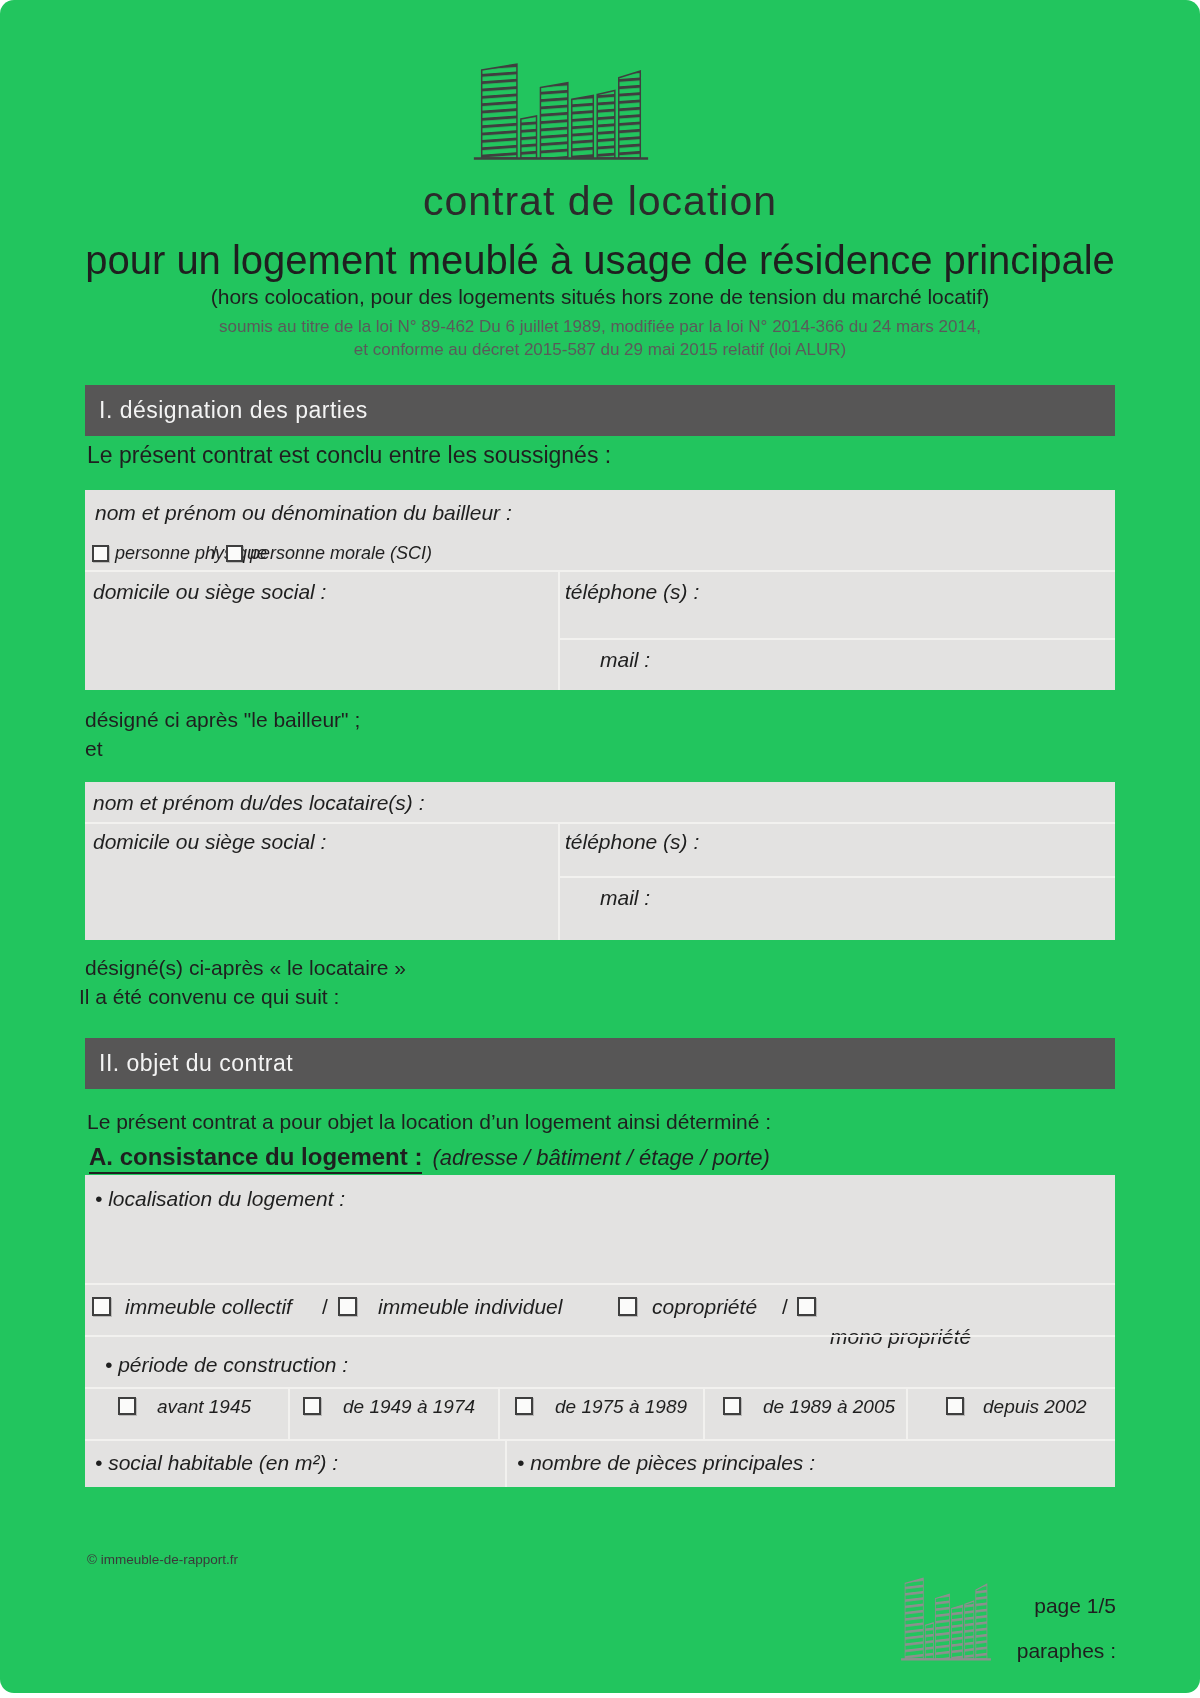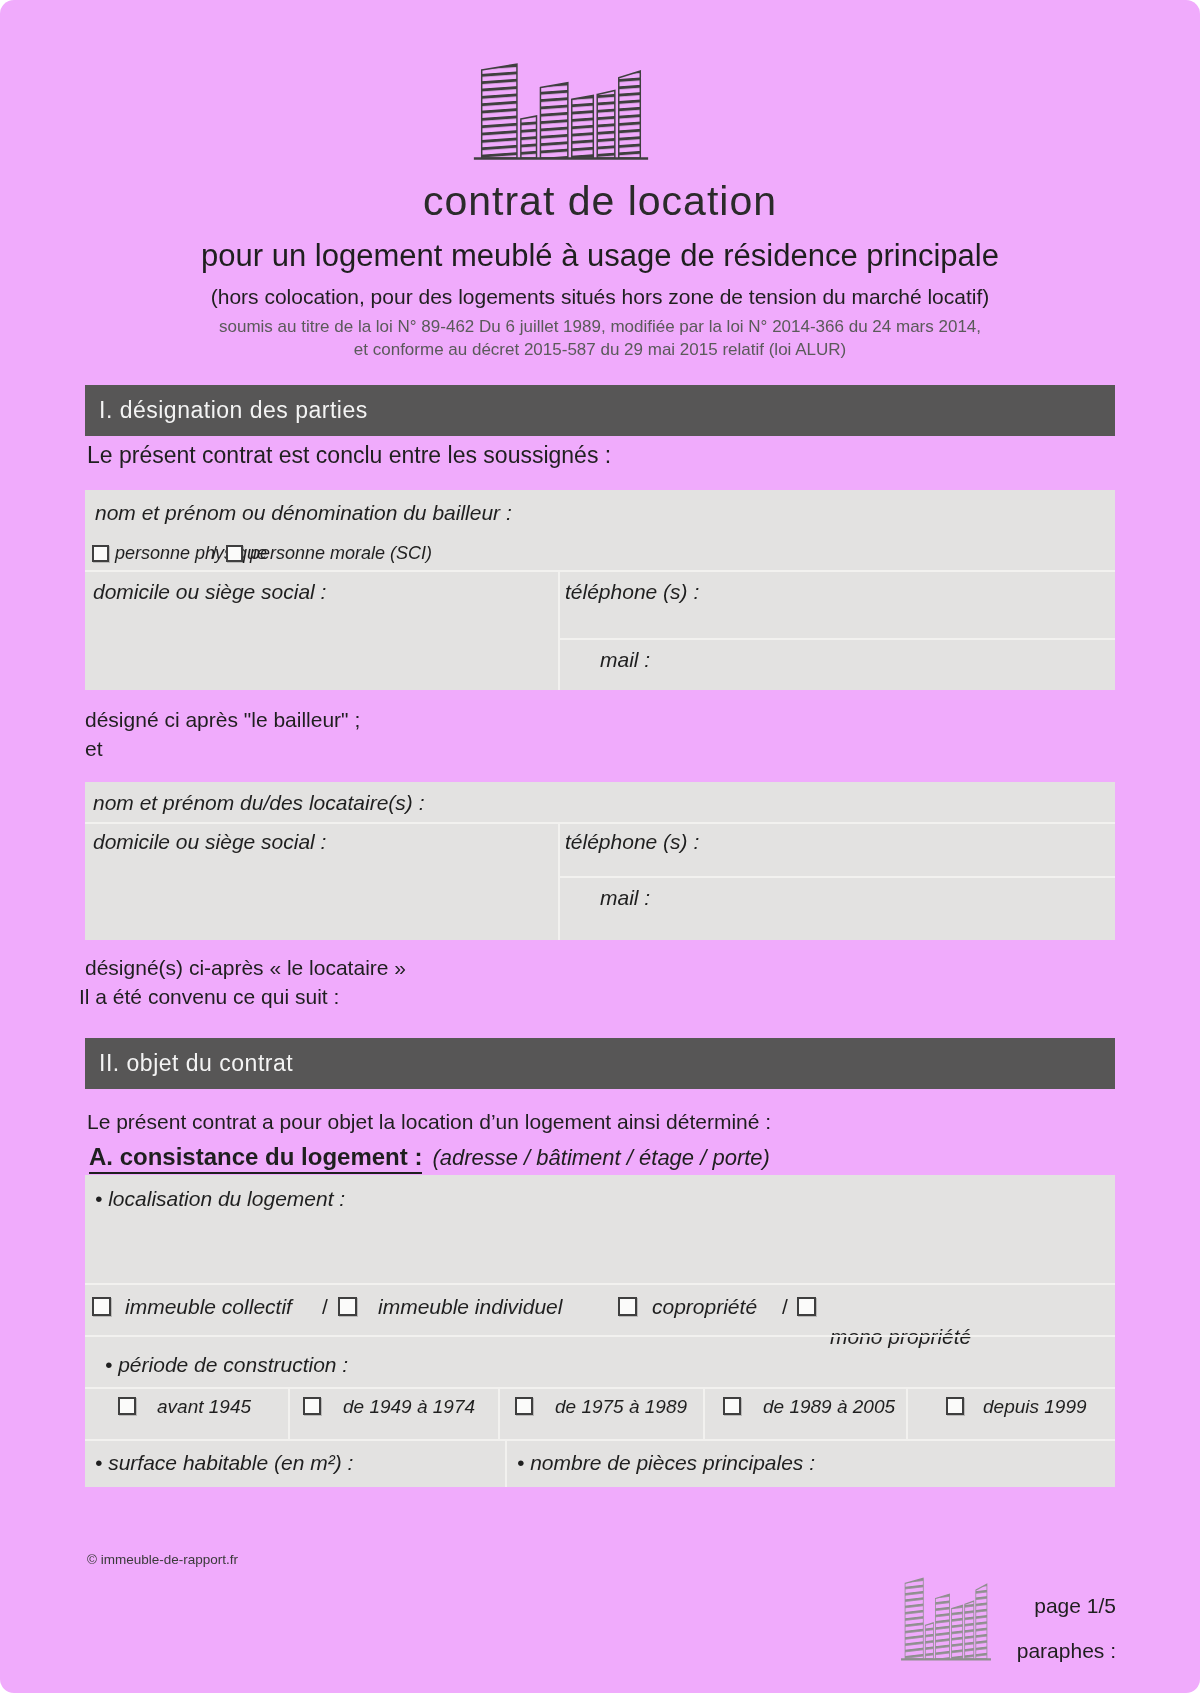--- a/index.html
+++ b/index.html
@@ -1,37 +1,37 @@
 <!DOCTYPE html>
 <html><head>
 <meta charset="utf-8">
 <style>
   html,body{margin:0;padding:0;background:#ffffff;}
   .canvas{position:relative;width:1200px;height:1698px;background:#ffffff;overflow:hidden;
           font-family:"Liberation Sans", sans-serif;color:#1f1f1f;}
-  .page{position:absolute;left:0;top:0;width:1200px;height:1693px;background:#f0abfc;border-radius:14px;}
+  .page{position:absolute;left:0;top:0;width:1200px;height:1693px;background:#22c55e;border-radius:14px;}
   .abs{position:absolute;}
   .ctr{left:0;width:1200px;text-align:center;}
   .it{font-style:italic;}
   .muted{color:#5a5a5a;}
   .bar{left:85px;width:1030px;height:51px;background:#575656;color:#f4f4f4;
        font-size:23px;line-height:51px;padding-left:14px;box-sizing:border-box;letter-spacing:.5px;}
   .gbox{left:85px;width:1030px;background:#e3e2e1;}
   .hdiv{position:absolute;height:2px;background:#f2f1ef;}
   .vdiv{position:absolute;width:2px;background:#f2f1ef;}
   .cb{position:absolute;background:#fbfbfa;border:2px solid #3f3f3f;box-shadow:1px 1px 0 rgba(0,0,0,0.18);}
   .cb14{width:13px;height:13px;}
   .cb16{width:15px;height:15px;}
   .cb15{width:14px;height:14px;}
   .lbl{position:absolute;white-space:nowrap;}
   .field{position:absolute;background:transparent;}
   .subA-title{font-weight:bold;font-size:24px;border-bottom:2px solid #1f1f1f;padding-bottom:2px;}
   .subA-hint{font-style:italic;font-size:22px;margin-left:10px;}
   .title{font-size:41px;letter-spacing:1px;color:#2b2b2b;}
-  .subtitle{font-size:31px;color:#1f1f1f;}
+  .subtitle{font-size:40px;color:#1f1f1f;}
   .note{font-size:21px;color:#1f1f1f;}
   .legal{font-size:17px;}
   .body-txt{font-size:21px;}
   .intro1{font-size:23px;}
   .footer-right{right:84px;text-align:right;font-size:21px;}
 </style>
 </head>
 <body>
 
 <div class="canvas">
@@ -149,26 +149,26 @@
 
       <span class="cb cb15" style="left:33px;top:222px;"></span>
       <div class="lbl it" style="left:72px;top:221px;font-size:19px;">avant 1945</div>
       <span class="cb cb15" style="left:218px;top:222px;"></span>
       <div class="lbl it" style="left:258px;top:221px;font-size:19px;">de 1949 à 1974</div>
       <span class="cb cb15" style="left:430px;top:222px;"></span>
       <div class="lbl it" style="left:470px;top:221px;font-size:19px;">de 1975 à 1989</div>
       <span class="cb cb15" style="left:638px;top:222px;"></span>
       <div class="lbl it" style="left:678px;top:221px;font-size:19px;">de 1989 à 2005</div>
       <span class="cb cb15" style="left:861px;top:222px;"></span>
-      <div class="lbl it" style="left:898px;top:221px;font-size:19px;">depuis 1999</div>
+      <div class="lbl it" style="left:898px;top:221px;font-size:19px;">depuis 2002</div>
 
       <div class="hdiv" style="left:0;top:264px;width:1030px;"></div>
       <div class="vdiv" style="left:420px;top:264px;height:48px;"></div>
 
-      <div class="lbl it" style="left:10px;top:276px;font-size:21px;">• surface habitable (en m²) :</div>
+      <div class="lbl it" style="left:10px;top:276px;font-size:21px;">• social habitable (en m²) :</div>
       <div class="field" style="left:290px;top:270px;width:125px;height:40px;"></div>
       <div class="lbl it" style="left:432px;top:276px;font-size:21px;">• nombre de pièces principales :</div>
       <div class="field" style="left:775px;top:270px;width:245px;height:40px;"></div>
     </div>
 
     <div class="abs" style="left:87px;top:1552px;font-size:13.5px;color:#3a3a3a;">© immeuble-de-rapport.fr</div>
 
     <svg class="abs" style="left:898px;top:1575px;" width="96" height="94" viewBox="0 0 190 112" preserveAspectRatio="none">
       <defs>
         <pattern id="bstripe2" width="10" height="7.5" patternUnits="userSpaceOnUse" patternTransform="skewY(-4)">

